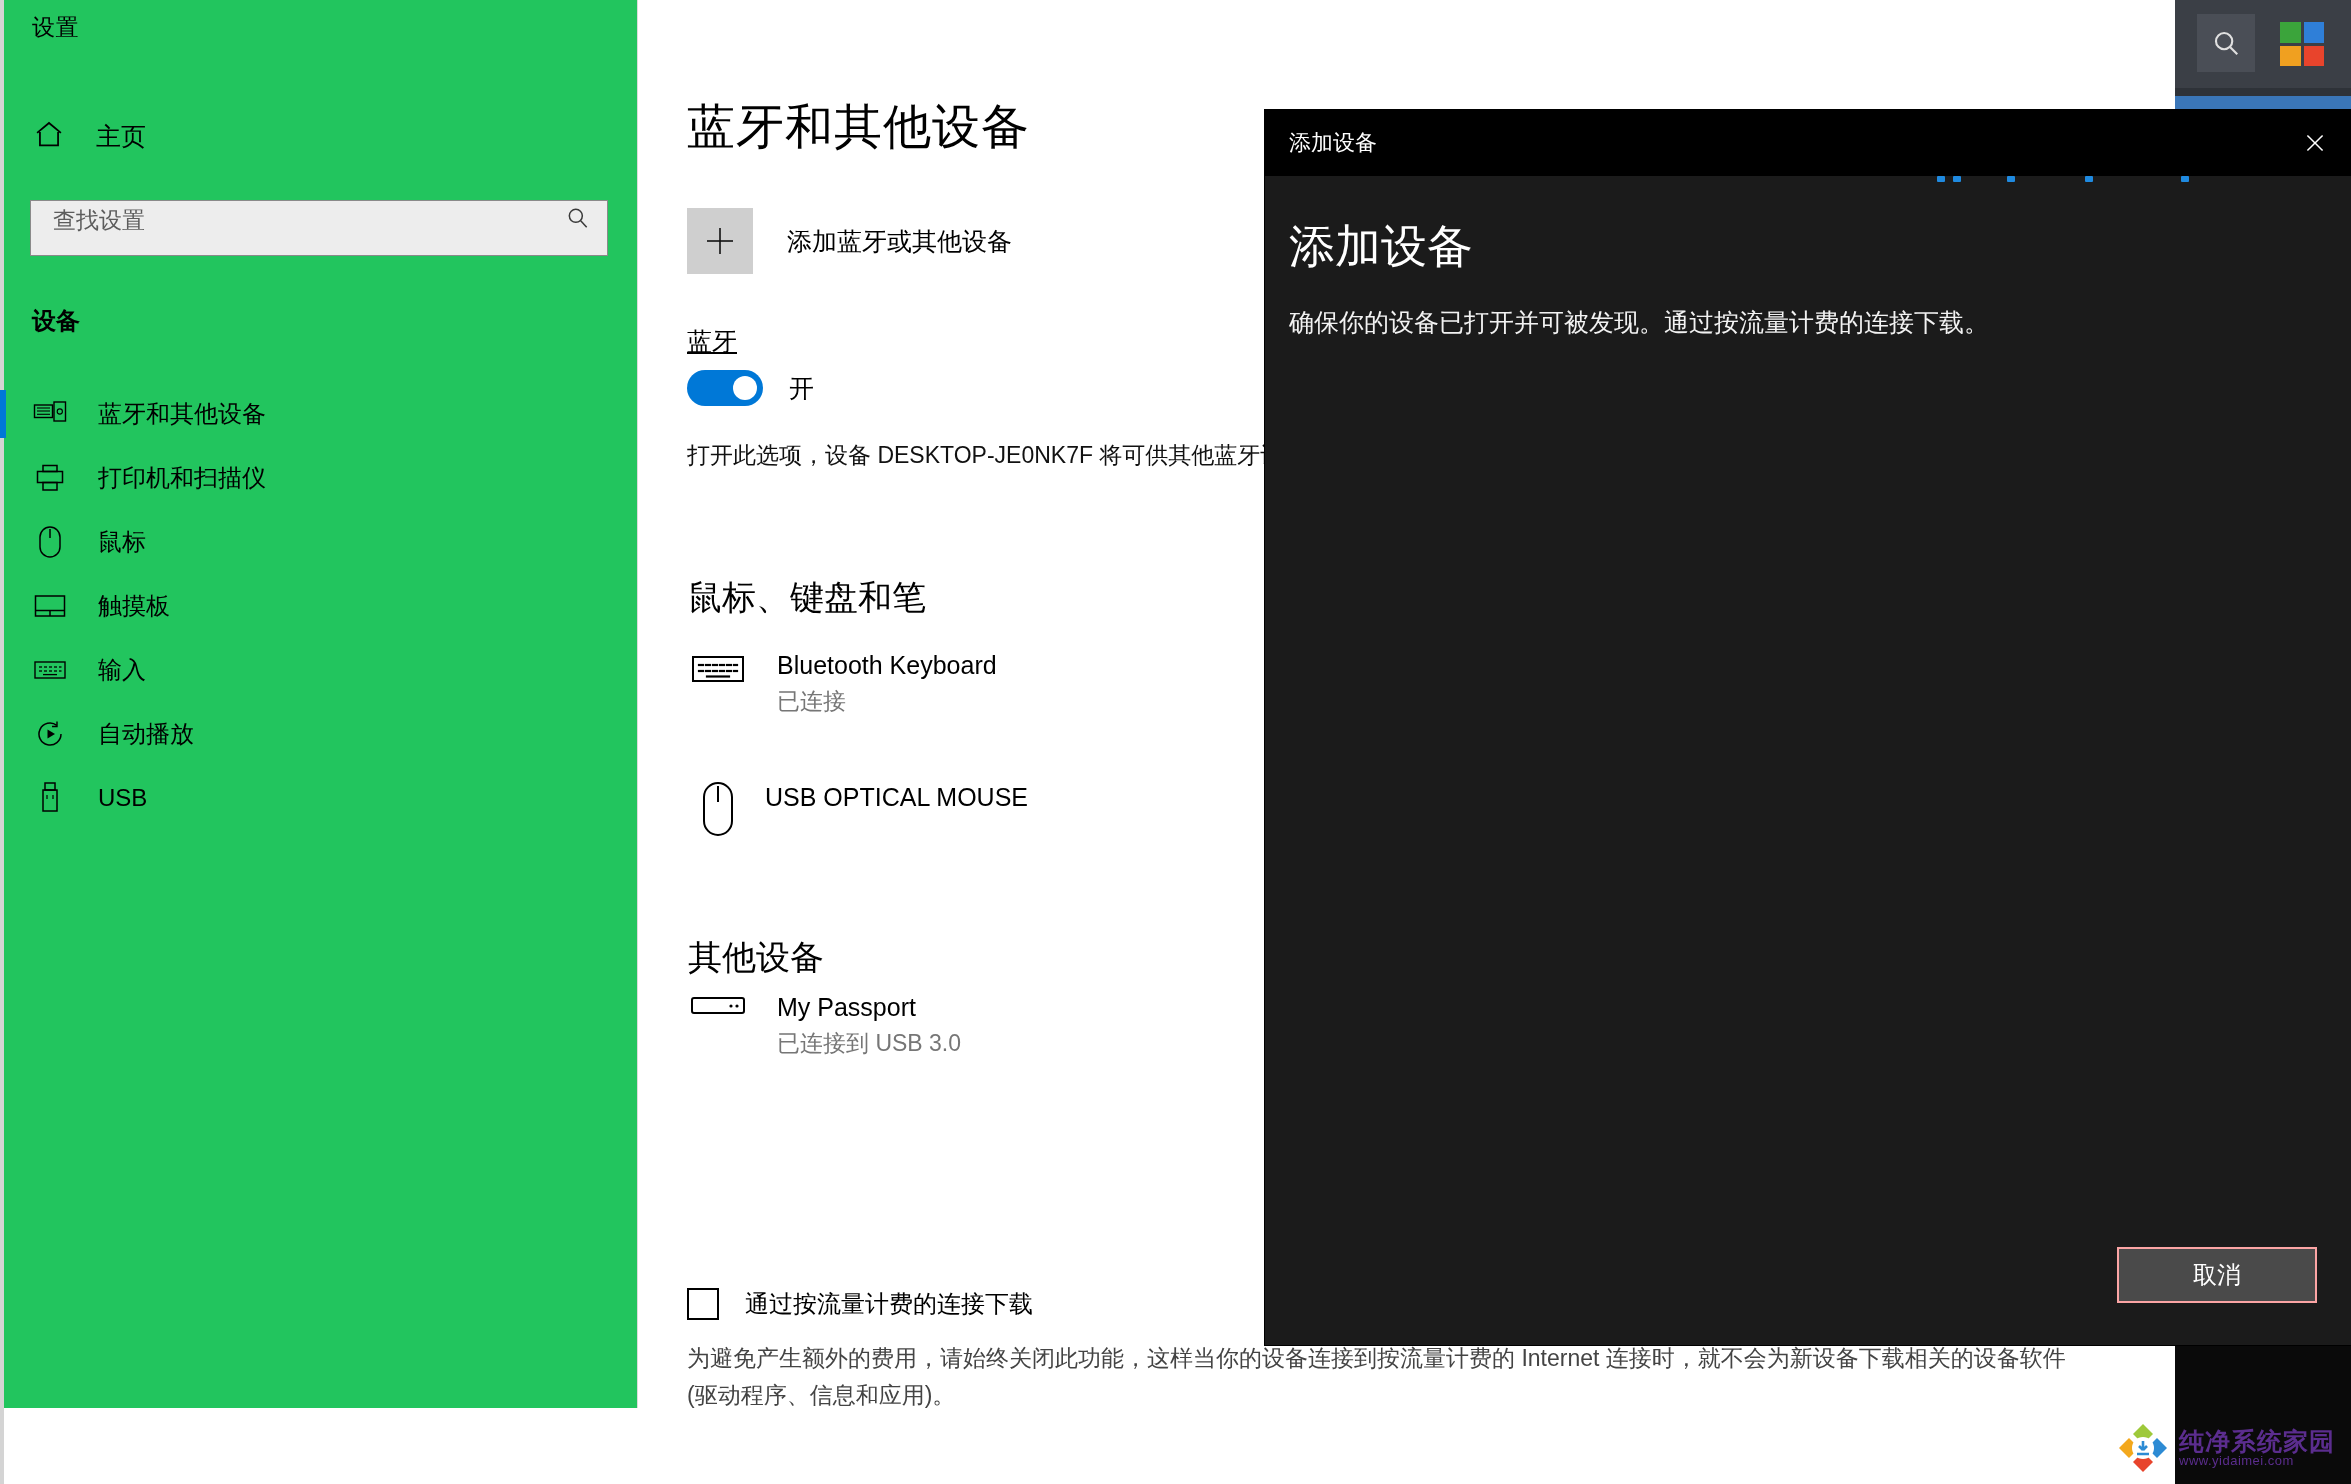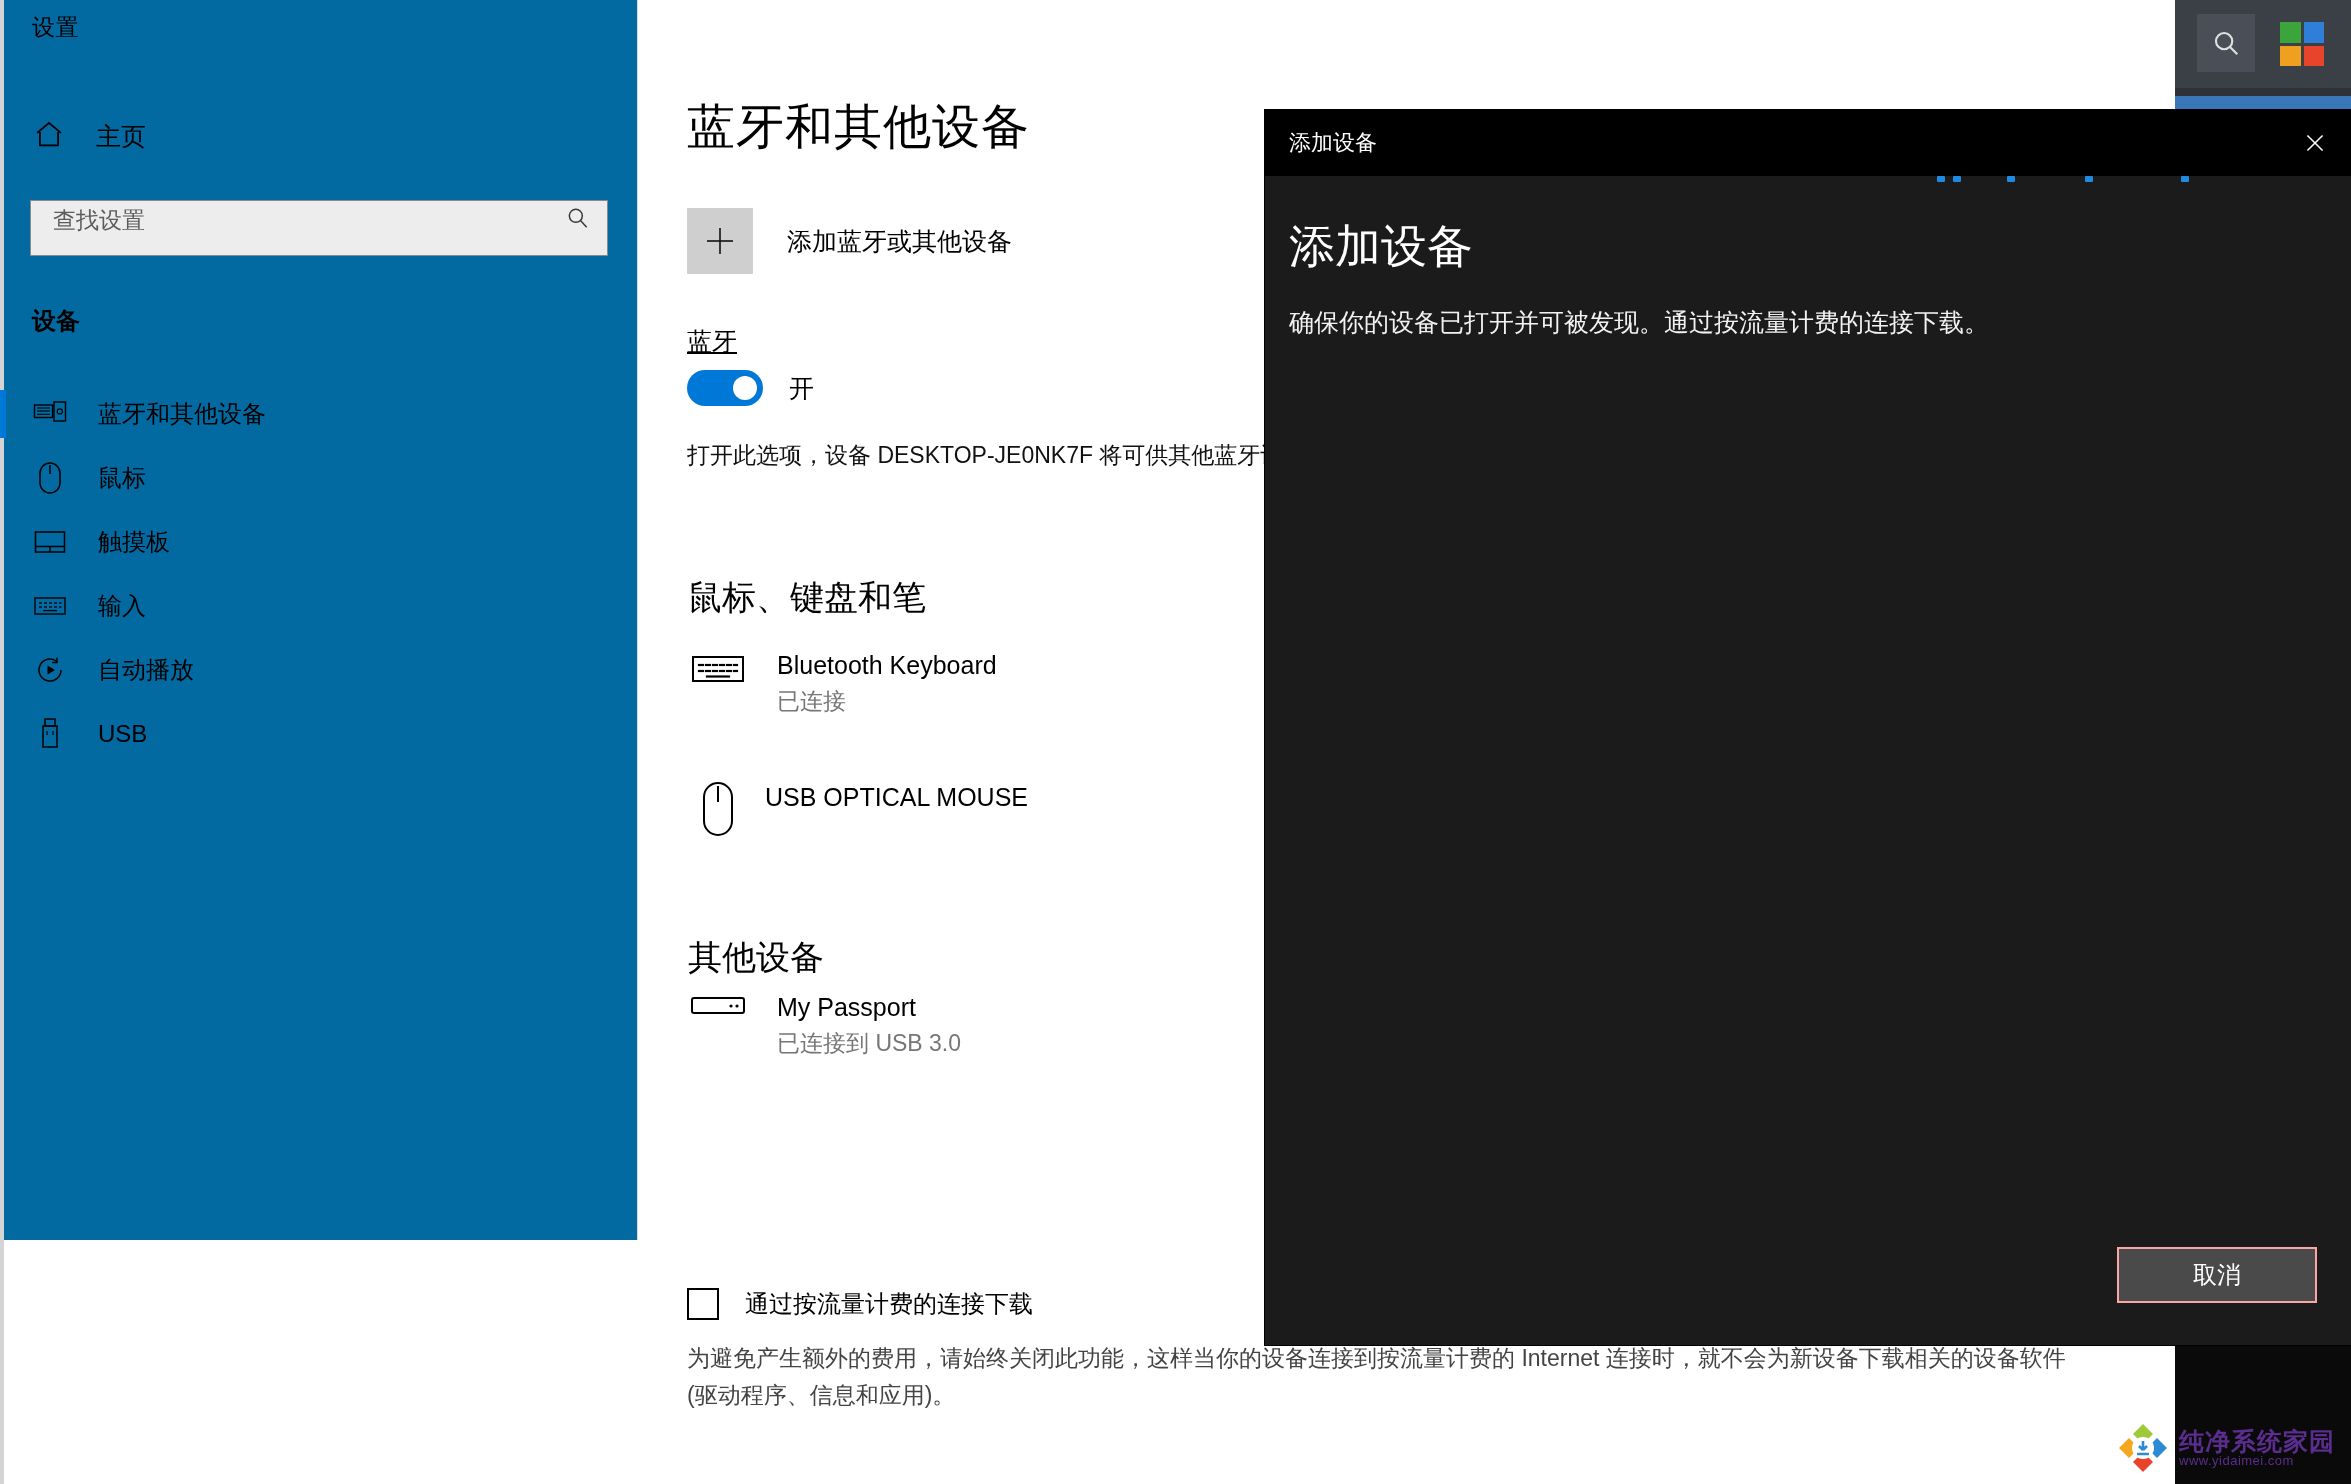--- a/index.html
+++ b/index.html
@@ -67,22 +67,22 @@
     color: #555; cursor: default;
   }
   .win-min { right: 186px; }
   .win-max { right: 93px; }
   .win-close { right: 0px; }
   .win-btn svg { display: block; }
 
   
   #sidebar {
     position: absolute; left: 0; top: 0;
-    width: 638px; height: 1240px;
-    background: #0369a1;
+    width: 638px; height: 1408px;
+    background: #22c55e;
     border-right: 1px solid #dcdcdc;
   }
   #sidebar-edge {
     position: absolute; left: 0; top: 0; width: 4px; height: 1484px;
     background: #d4d4d4;
   }
   #app-title {
     position: absolute; left: 32px; top: 12px;
     font-size: 23px; color: #000; letter-spacing: .5px;
   }
@@ -353,20 +353,30 @@
             <line x1="4" y1="9" x2="17" y2="9" stroke-width="1.1"></line>
             <line x1="4" y1="12" x2="17" y2="12" stroke-width="1.1"></line>
             <line x1="4" y1="15.3" x2="17" y2="15.3" stroke-width="1.1"></line>
             <rect x="21" y="3" width="11.5" height="19"></rect>
             <circle cx="26.8" cy="12.5" r="2.6" stroke-width="1.1"></circle>
           </svg>
         </span>
         <span class="nav-label">蓝牙和其他设备</span>
       </div>
 
+      <div class="nav-item">
+        <span class="nav-ico">
+          <svg width="32" height="32" viewBox="0 0 32 32" fill="none" stroke="#000" stroke-width="1.5">
+            <rect x="9" y="3.5" width="14" height="6"></rect>
+            <rect x="3.5" y="9.5" width="25" height="11"></rect>
+            <rect x="9" y="20.5" width="14" height="7.5"></rect>
+          </svg>
+        </span>
+        <span class="nav-label">打印机和扫描仪</span>
+      </div>
 
       <div class="nav-item">
         <span class="nav-ico">
           <svg width="26" height="34" viewBox="0 0 26 34" fill="none" stroke="#000" stroke-width="1.5">
             <rect x="3" y="2" width="20" height="30" rx="10"></rect>
             <line x1="13" y1="4" x2="13" y2="13"></line>
           </svg>
         </span>
         <span class="nav-label">鼠标</span>
       </div>

